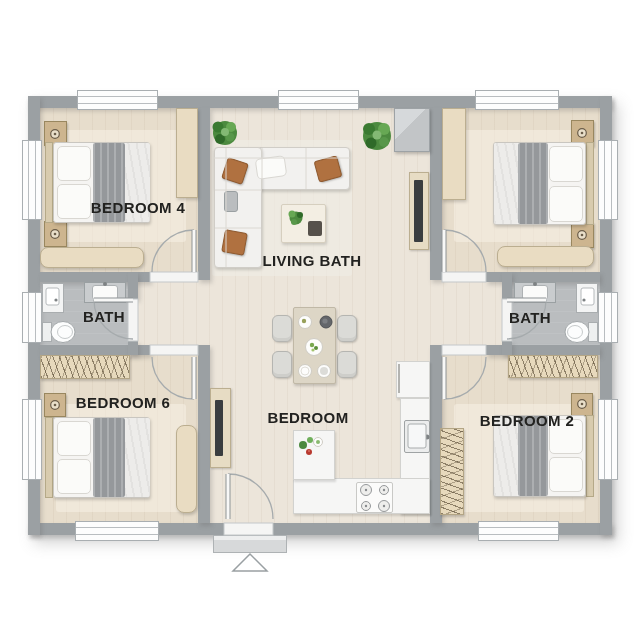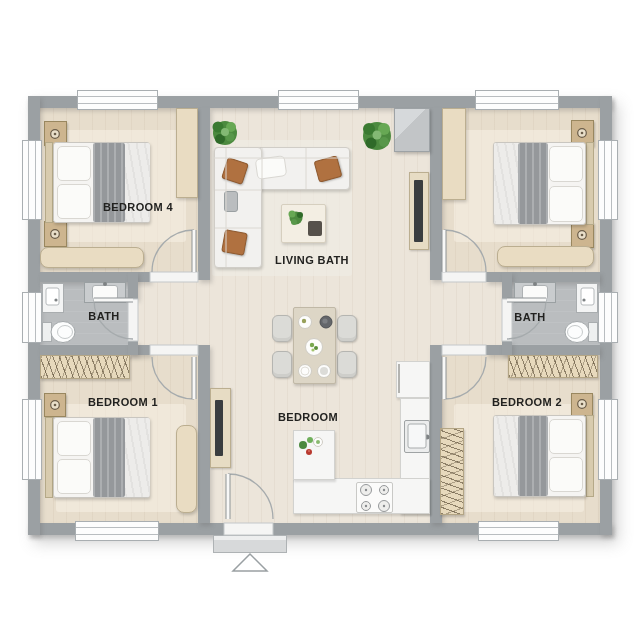--- a/index.html
+++ b/index.html
@@ -31,21 +31,21 @@
   .counter{position:absolute;background:#f6f6f5;border:1px solid #d2d2cf;box-shadow:1px 2px 2px rgba(0,0,0,.13)}
   .chair{position:absolute;background:#dbdbd7;border:1px solid #b5b5b1;border-radius:6px;box-shadow:inset 0 -3px 0 rgba(0,0,0,.06),1px 1px 2px rgba(0,0,0,.18)}
   .tvp{position:absolute;background:#e7dcc4;border:1px solid #bbae90;box-shadow:1px 1px 2px rgba(0,0,0,.2)}
   .tv{position:absolute;background:#3a3d3f;border-radius:1px}
   .gcab{position:absolute;background:linear-gradient(135deg,#d6d9db 0 40%,#c2c5c7 40%);border:1px solid #9da2a5;box-shadow:1px 2px 3px rgba(0,0,0,.22)}
   .van{position:absolute;background:#c9ccce;border:1px solid #9aa0a2}
   .basin{position:absolute;background:#fbfbfa;border:1px solid #aeb2b4;border-radius:3px}
   .shower{position:absolute;background:#f3f4f4;border:1px solid #a9adaf}
   .tank{position:absolute;background:#eef0f0;border:1px solid #a9adaf}
   .porch{position:absolute;background:#d7d9da;border:1px solid #aeb2b4;background-image:linear-gradient(180deg,rgba(255,255,255,.55) 0 4px,transparent 4px)}
-  .lbl{position:absolute;transform:translate(-50%,-50%);font-size:11px;font-weight:bold;letter-spacing:.4px;color:#222220;white-space:nowrap}
+  .lbl{position:absolute;transform:translate(-50%,-50%);font-size:15px;font-weight:bold;letter-spacing:.4px;color:#222220;white-space:nowrap}
   svg.ovl{position:absolute;left:0;top:0;pointer-events:none}
 </style>
 </head>
 <body>
 
 <div class="plan">
 
   <div class="shell" style="left:28px;top:96px;width:584px;height:439px"></div>
 
   <div class="a fl-light wood" style="left:40px;top:108px;width:560px;height:415px"></div>
@@ -328,17 +328,17 @@
         <circle cx="309" cy="451" r="1" fill="#d96b5f"></circle>
     </g>
 
     <polygon points="250,554 233,571 267,571" fill="#ffffff" stroke="#9aa0a3" stroke-width="1.5"></polygon>
   </svg>
 
   <div class="lbl" style="left:138px;top:207px">BEDROOM 4</div>
   <div class="lbl" style="left:312px;top:260px">LIVING BATH</div>
   <div class="lbl" style="left:104px;top:316px">BATH</div>
   <div class="lbl" style="left:530px;top:317px">BATH</div>
-  <div class="lbl" style="left:123px;top:402px">BEDROOM 1</div>
+  <div class="lbl" style="left:123px;top:402px">BEDROOM 6</div>
   <div class="lbl" style="left:308px;top:417px">BEDROOM</div>
-  <div class="lbl" style="left:527px;top:402px">BEDROOM 2</div>
+  <div class="lbl" style="left:527px;top:420px">BEDROOM 2</div>
 
 </div>
 
 </body></html>

